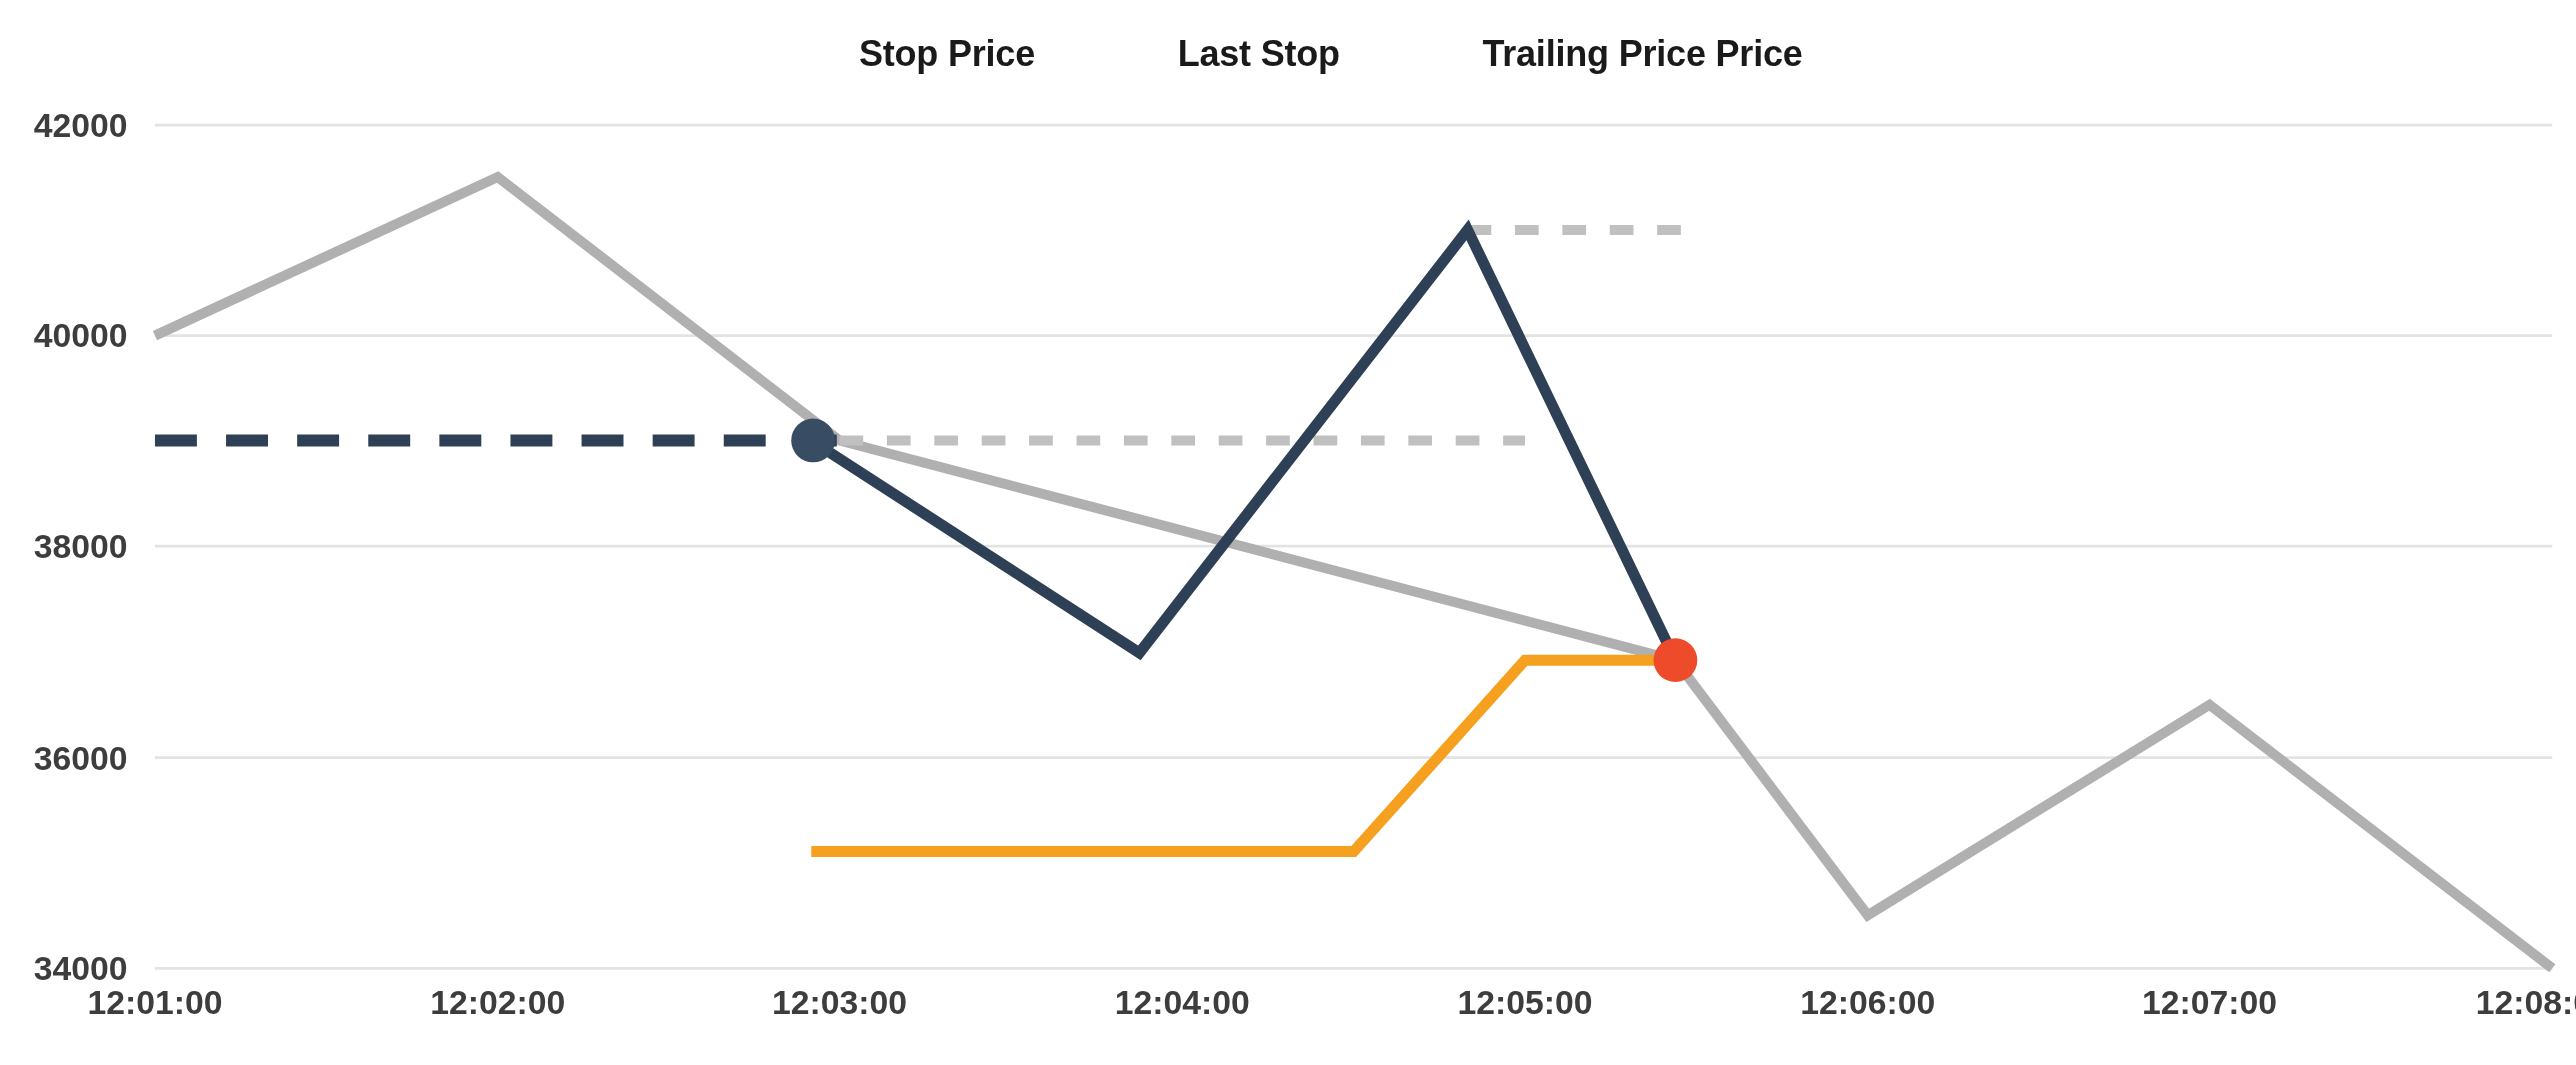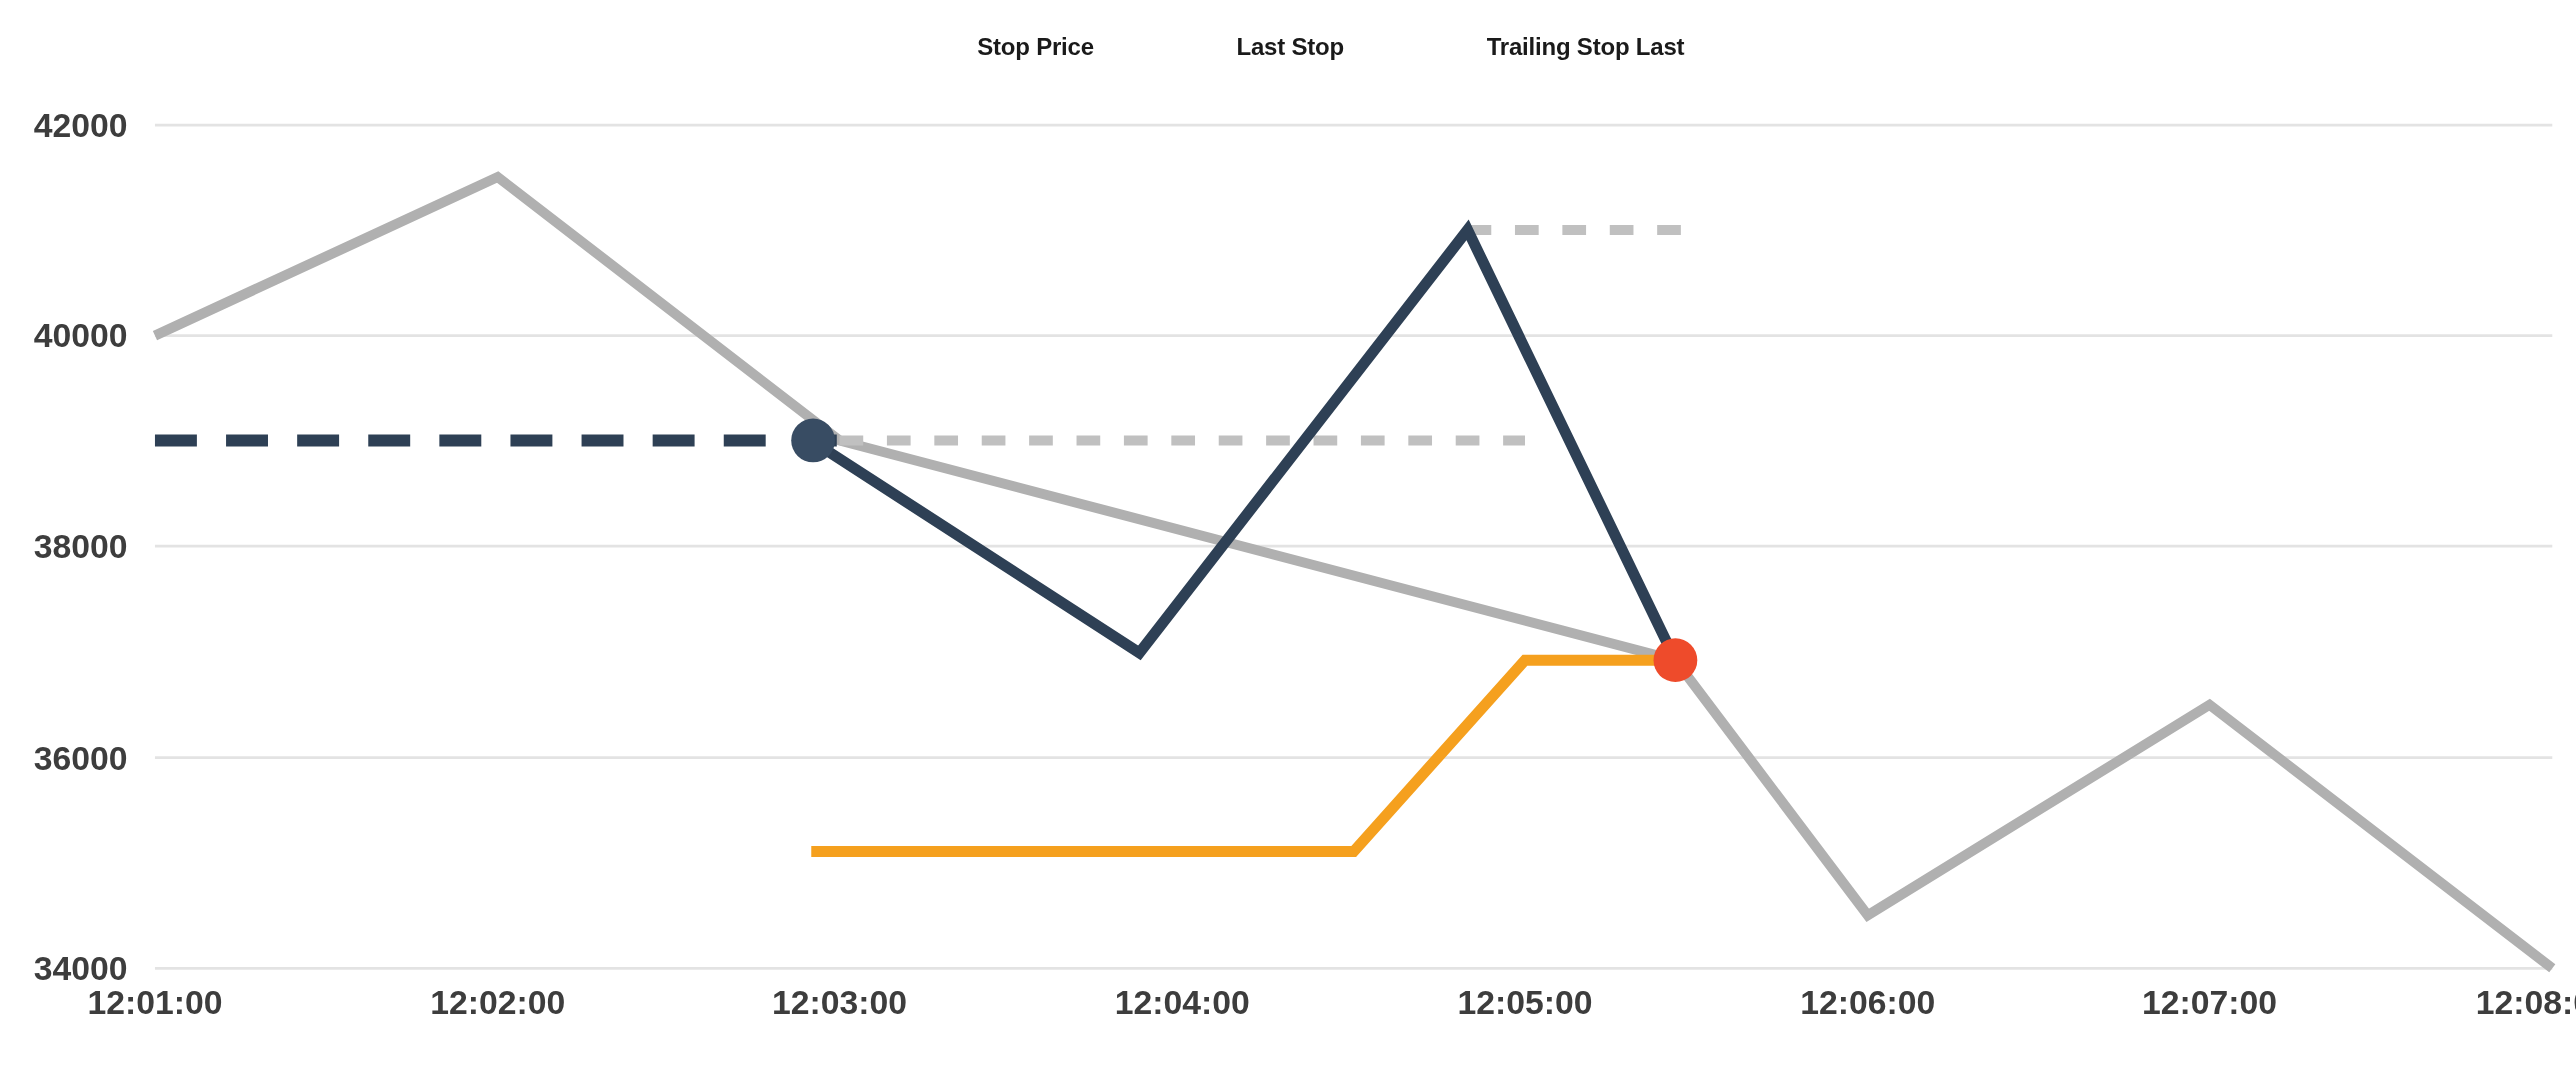--- a/index.html
+++ b/index.html
@@ -32,21 +32,21 @@
     display: flex;
     align-items: center;
     gap: 14.6px;
   }
   .legend-swatch {
     width: 71px;
     height: 0;
     display: block;
   }
   .legend-label {
-    font-size: 24px;
+    font-size: 36px;
     font-weight: bold;
     color: #1a1a1a;
     white-space: nowrap;
     letter-spacing: -0.2px;
   }
   #plot {
     position: absolute;
     left: 0;
     top: 0;
     width: 2576px;
@@ -74,21 +74,21 @@
     <div class="legend-item">
       <svg class="legend-swatch" width="71" height="11">
         <line x1="2" y1="6" x2="76" y2="6" stroke="#2E4055" stroke-width="11"></line>
       </svg>
       <span class="legend-label">Last Stop</span>
     </div>
     <div class="legend-item">
       <svg class="legend-swatch" width="71" height="11">
         <line x1="2" y1="6" x2="76" y2="6" stroke="#F5A01E" stroke-width="11"></line>
       </svg>
-      <span class="legend-label">Trailing Stop Last</span>
+      <span class="legend-label">Trailing Price Price</span>
     </div>
   </div>
 
   <svg id="plot" viewBox="0 0 2826 1169">
 
     <g>
       <line x1="170" y1="137" x2="2800" y2="137" stroke="#E3E3E3" stroke-width="3"></line>
       <line x1="170" y1="368" x2="2800" y2="368" stroke="#E3E3E3" stroke-width="3"></line>
       <line x1="170" y1="599" x2="2800" y2="599" stroke="#E3E3E3" stroke-width="3"></line>
       <line x1="170" y1="831" x2="2800" y2="831" stroke="#E3E3E3" stroke-width="3"></line>

